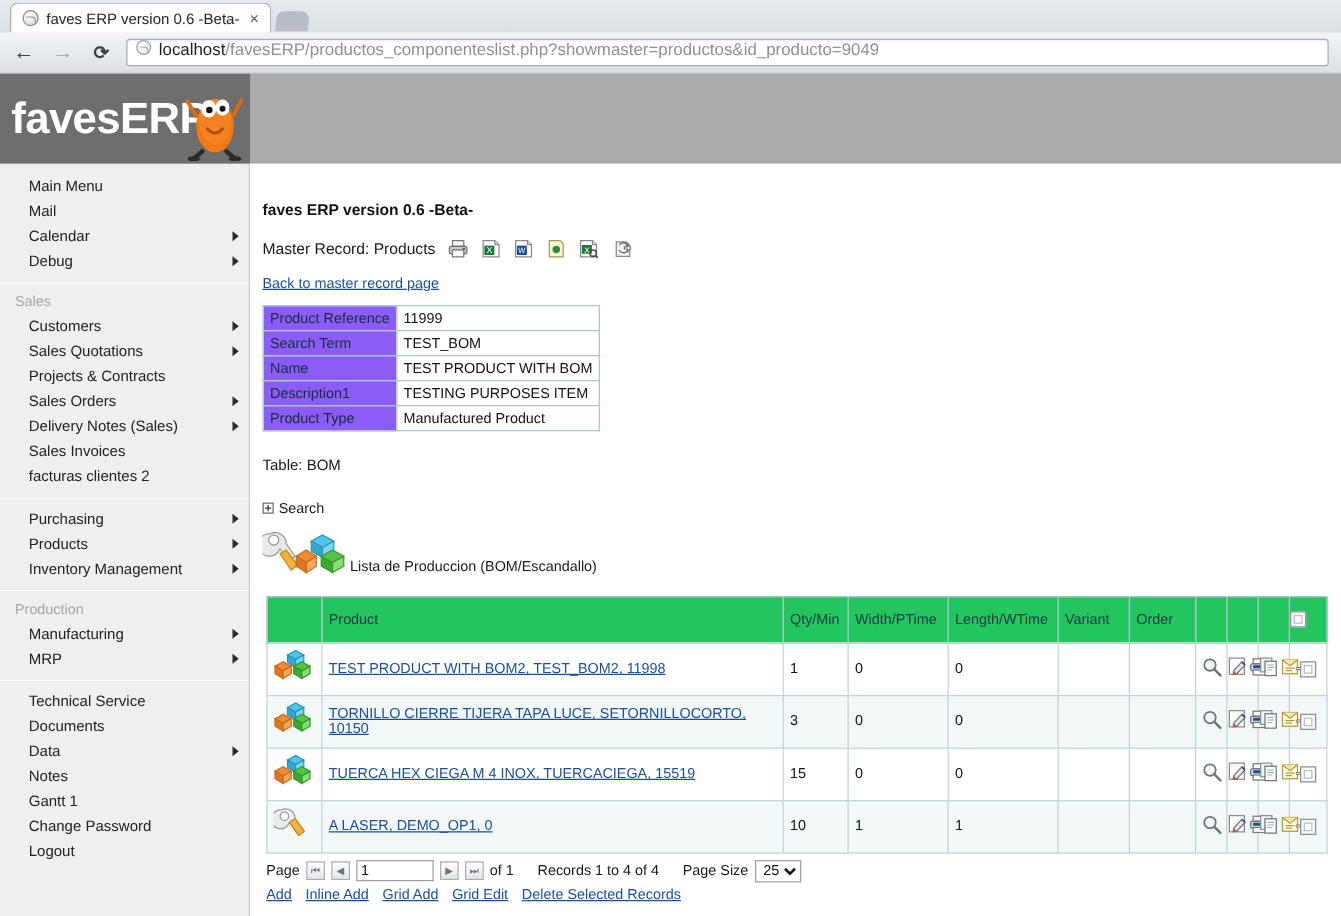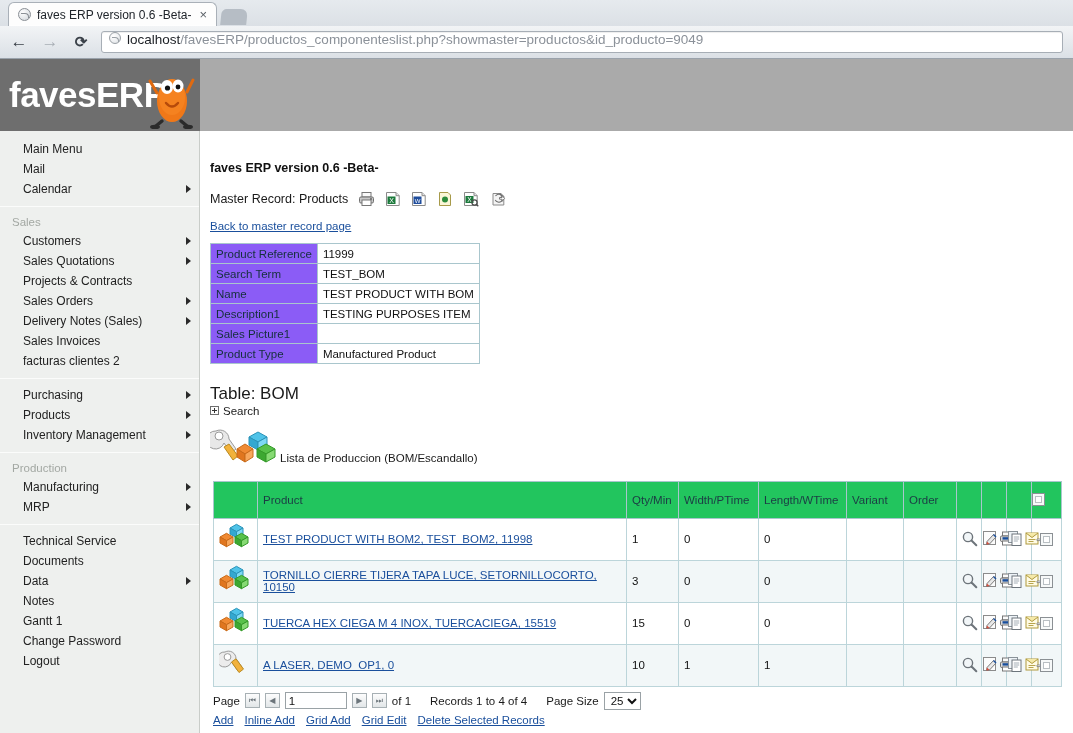--- a/index.html
+++ b/index.html
@@ -269,22 +269,22 @@
     white-space: nowrap;
   }
   #master-table td.val {
     background: #ffffff;
     color: #111111;
     width: 145px;
     white-space: nowrap;
   }
 
   #table-bom-title {
-    font-size: 17px;
-    margin-bottom: 0;
+    font-size: 12px;
+    margin-bottom: 21px;
   }
   #search-toggle {
     display: inline-flex;
     align-items: center;
     gap: 4px;
     font-size: 11.5px;
     margin-bottom: 8px;
     cursor: pointer;
   }
   .plus-box {
@@ -483,20 +483,24 @@
       <div class="menu-item">
         <span>Main Menu</span>
       </div>
       <div class="menu-item">
         <span>Mail</span>
       </div>
       <div class="menu-item">
         <span>Calendar</span>
         <span class="menu-arrow"></span>
       </div>
+      <div class="menu-item">
+        <span>Debug</span>
+        <span class="menu-arrow"></span>
+      </div>
       <div class="menu-sep"></div>
       <div class="menu-group-title">Sales</div>
       <div class="menu-item">
         <span>Customers</span>
         <span class="menu-arrow"></span>
       </div>
       <div class="menu-item">
         <span>Sales Quotations</span>
         <span class="menu-arrow"></span>
       </div>
@@ -639,24 +643,20 @@
             <td class="key">Search Term</td>
             <td class="val">TEST_BOM</td>
           </tr>
           <tr>
             <td class="key">Name</td>
             <td class="val">TEST PRODUCT WITH BOM</td>
           </tr>
           <tr>
             <td class="key">Description1</td>
             <td class="val">TESTING PURPOSES ITEM</td>
-          </tr>
-          <tr>
-            <td class="key">Sales Picture1</td>
-            <td class="val"></td>
           </tr>
           <tr>
             <td class="key">Product Type</td>
             <td class="val">Manufactured Product</td>
           </tr>
         </tbody>
     </table>
 
     <div id="table-bom-title">Table: BOM</div>
 

